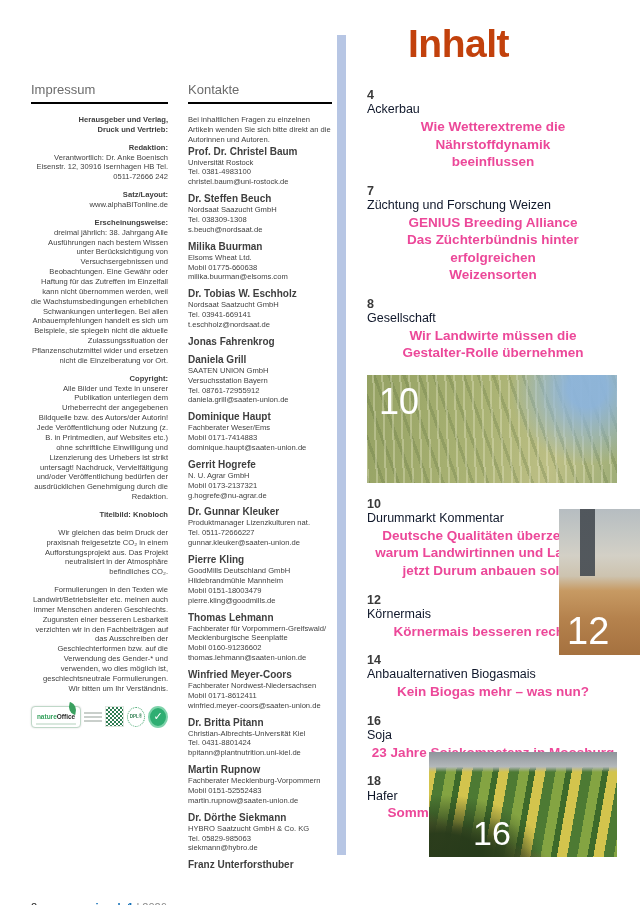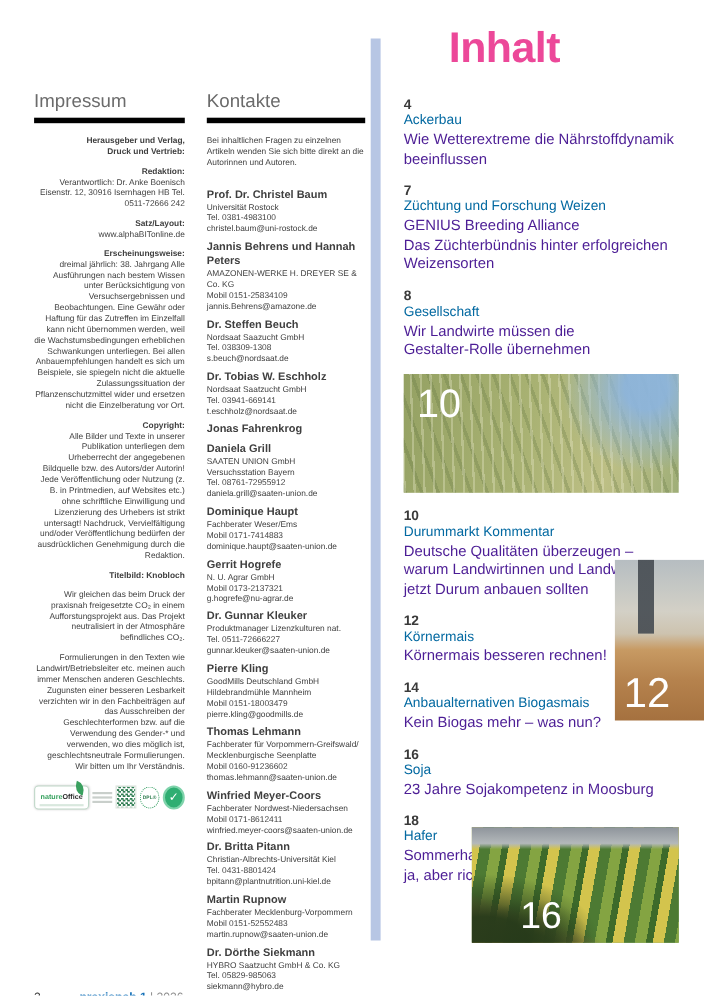--- a/index.html
+++ b/index.html
@@ -2,48 +2,48 @@
 <html><head>
 <meta charset="utf-8">
 <style>
   * { margin:0; padding:0; box-sizing:border-box; }
   html,body { width:640px; height:905px; background:#ffffff; overflow:hidden;
     font-family:"Liberation Sans", sans-serif; color:#3f3f3f; }
   .page { position:relative; width:640px; height:905px; background:#fff; }
 
   
   .main-title { position:absolute; left:408px; top:22px; font-size:39px; font-weight:800;
-    color:#ec4899; letter-spacing:-0.5px; }
+    color:#c2410c; letter-spacing:-0.5px; }
 
   
   .vbar { position:absolute; left:337px; top:35px; width:9px; height:820px; background:#b7c6e4; }
 
   
   .col-impressum { position:absolute; left:31px; top:82px; width:137px; }
   .col-kontakte  { position:absolute; left:188px; top:82px; width:144px; }
   .col-toc       { position:absolute; left:367px; top:88px; width:252px; }
 
-  .col-header { font-size:17px; color:#6b6b6b; padding-bottom:5px;
-    border-bottom:5px solid #000000; margin-bottom:11px; }
+  .col-header { font-size:13px; color:#6b6b6b; padding-bottom:5px;
+    border-bottom:2px solid #000000; margin-bottom:11px; }
 
   
   .small-text { font-size:7.6px; line-height:1.3; color:#3f3f3f;text-align:right; }
   .imp-sec { margin-bottom:8px; }
   .imp-h { font-weight:bold; white-space:pre-line; }
   .imp-p { white-space:normal; }
-  .kon-intro { font-size:7.6px; line-height:1.3; margin-bottom:18px; }
+  .kon-intro { font-size:7.6px; line-height:1.3; margin-bottom:0; }
   .kon-entry { margin-bottom:5px; }
   .kon-name { font-weight:bold; font-size:10px; line-height:1.3; }
   .kon-lines { font-size:7.6px; line-height:1.3; white-space:pre-line; }
 
   
   .toc-entry { margin-bottom:13px; }
   .toc-page { font-size:12.5px; font-weight:bold; color:#3a3a3a; line-height:1.15; }
-  .toc-cat  { font-size:12.5px; color:#0369a1; line-height:1.25; }
-  .toc-title{ font-size:13.5px; font-weight:normal; color:#4c1d95; line-height:1.3; white-space:pre-line; }
+  .toc-cat  { font-size:12.5px; color:#0f172a; line-height:1.25; }
+  .toc-title{ font-size:13.5px; font-weight:bold; color:#ec4899; line-height:1.3; white-space:pre-line;text-align:center; }
 
   
   .photo { position:relative; }
   .photo .ph-label { position:absolute; color:#ffffff; font-weight:400; }
 
   .img-wheat { width:250px; height:108px; margin:4px 0 14px 0;
     background:
       radial-gradient(circle at 88% 12%, rgba(140,180,220,.95) 0 8%, rgba(140,180,220,0) 32%),
       repeating-linear-gradient(88deg, rgba(235,235,205,.35) 0 2px, rgba(0,0,0,0) 2px 9px),
       repeating-linear-gradient(70deg, rgba(90,110,60,.25) 0 3px, rgba(0,0,0,0) 3px 14px),
@@ -151,30 +151,30 @@
     <div class="col-header">Kontakte</div>
     <div class="kon-intro">Bei inhaltlichen Fragen zu einzelnen Artikeln wenden Sie sich bitte direkt an die Autorinnen und Autoren.</div>
     <div>
         <div class="kon-entry">
           <div class="kon-name">Prof. Dr. Christel Baum</div>
           <div class="kon-lines">Universität Rostock
 Tel. 0381-4983100
 christel.baum@uni-rostock.de</div>
         </div>
         <div class="kon-entry">
-          <div class="kon-name">Jannis Behrens und Hannah Peters</div>
-          <div class="kon-lines">AMAZONEN-WERKE H. DREYER SE &amp; Co. KG
-Mobil 0151-25834109
-jannis.Behrens@amazone.de</div>
-        </div>
-        <div class="kon-entry">
           <div class="kon-name">Dr. Steffen Beuch</div>
           <div class="kon-lines">Nordsaat Saazucht GmbH
 Tel. 038309-1308
 s.beuch@nordsaat.de</div>
+        </div>
+        <div class="kon-entry">
+          <div class="kon-name">Milika Buurman</div>
+          <div class="kon-lines">Elsoms Wheat Ltd.
+Mobil 01775-660638
+milika.buurman@elsoms.com</div>
         </div>
         <div class="kon-entry">
           <div class="kon-name">Dr. Tobias W. Eschholz</div>
           <div class="kon-lines">Nordsaat Saatzucht GmbH
 Tel. 03941-669141
 t.eschholz@nordsaat.de</div>
         </div>
         <div class="kon-entry">
           <div class="kon-name">Jonas Fahrenkrog</div>
         </div>

